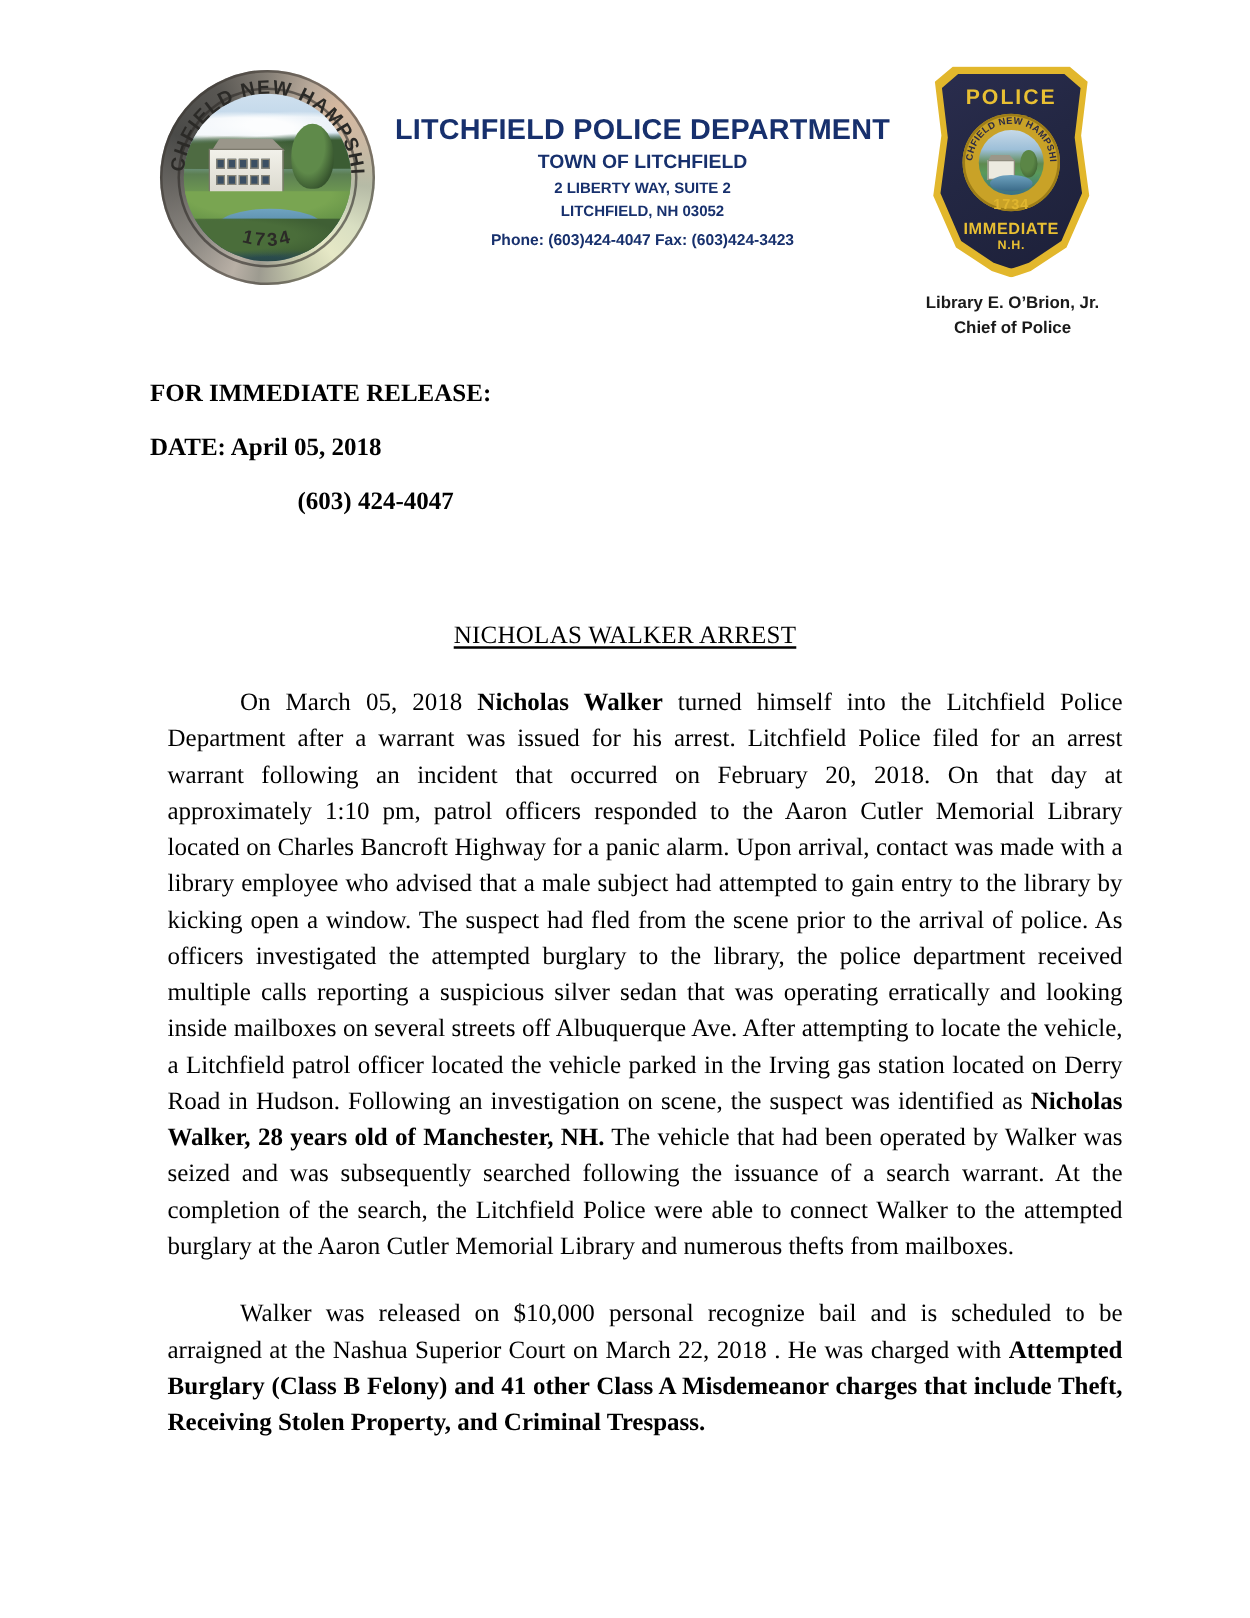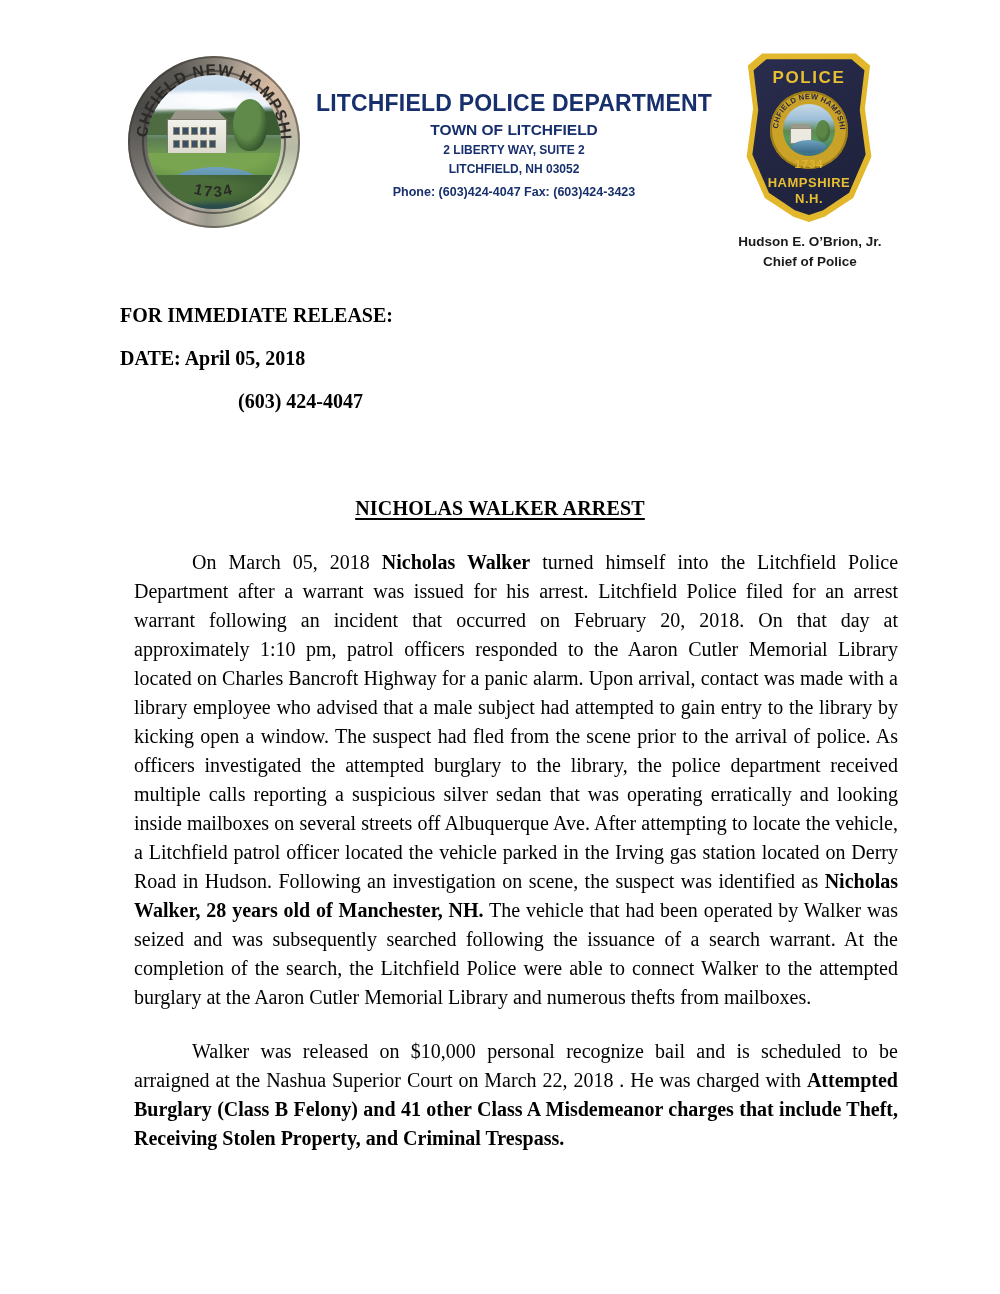--- a/index.html
+++ b/index.html
@@ -256,21 +256,21 @@
     letter-spacing: .5px;
     color: #e8bf33;
     line-height: 1.12;
   }
   .patch-state {
     position: absolute;
     left: 0; right: 0; top: 141px;
     text-align: center;
     font-family: "Liberation Sans", sans-serif;
     font-weight: bold;
-    font-size: 13px;
+    font-size: 10px;
     letter-spacing: .5px;
     color: #e8bf33;
   }
 
   
   .chief {
     position: absolute;
     left: 700px;
     top: 232px;
     width: 220px;
@@ -300,21 +300,21 @@
   }
 
   
   .headline {
     position: absolute;
     left: 0;
     top: 497px;
     width: 1000px;
     text-align: center;
     font-size: 20px;
-    font-weight: bold;
+    font-weight: normal;
     text-decoration: underline;
     text-underline-offset: 3px;
     letter-spacing: .2px;
   }
 
   
   .body-copy {
     position: absolute;
     left: 134px;
     top: 548px;
@@ -397,26 +397,26 @@
         <svg class="patch-seal-svg" viewBox="0 0 78 78">
           <defs>
             <path id="patchArcTop" d="M 8,39 A 31,31 0 0 1 70,39"></path>
           </defs>
           <text font-size="7.6" letter-spacing="0.3">
             <textPath href="#patchArcTop" startOffset="50%" text-anchor="middle">LITCHFIELD NEW HAMPSHIRE</textPath>
           </text>
         </svg>
       </div>
       <div class="patch-1734">1734</div>
-      <div class="patch-town">HAMPSHIRE</div>
+      <div class="patch-town">IMMEDIATE</div>
       <div class="patch-state">N.H.</div>
     </div>
 
     <div class="chief">
-      <div>Hudson E. O’Brion, Jr.</div>
+      <div>Library E. O’Brion, Jr.</div>
       <div>Chief of Police</div>
     </div>
   </div>
 
   <div class="release-info">
     <div class="ri-line">FOR IMMEDIATE RELEASE:</div>
     <div class="ri-line">DATE:  April 05, 2018</div>
     <div class="ri-line">
       <div class="ri-contact-2">(603) 424-4047</div>
     </div>

